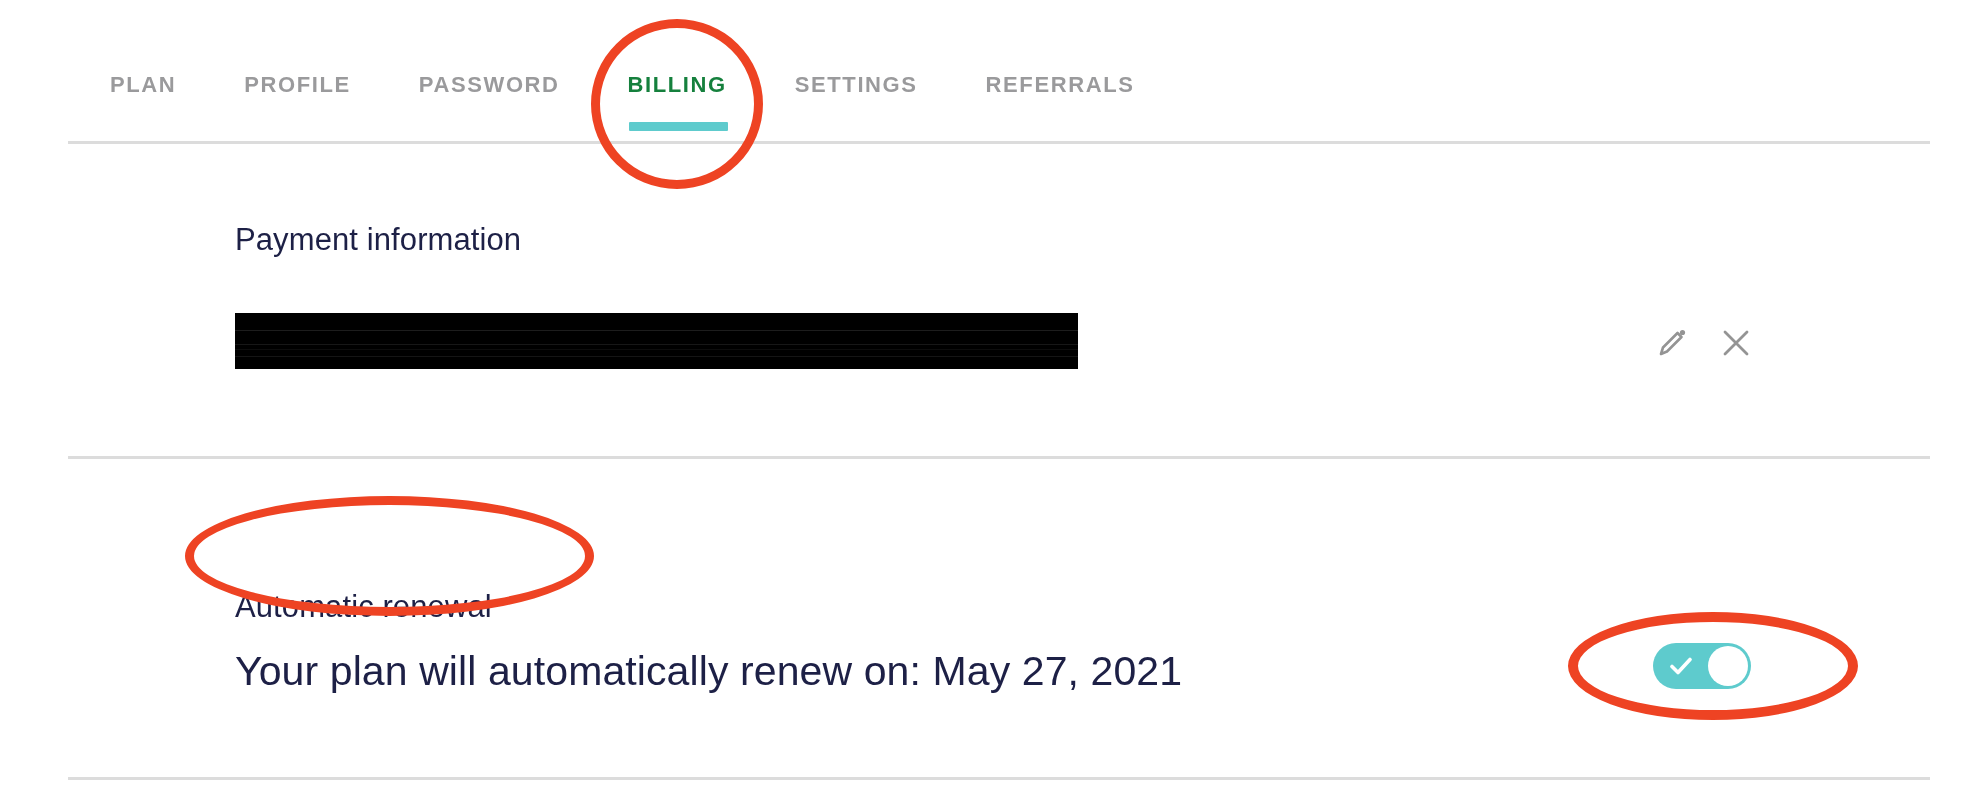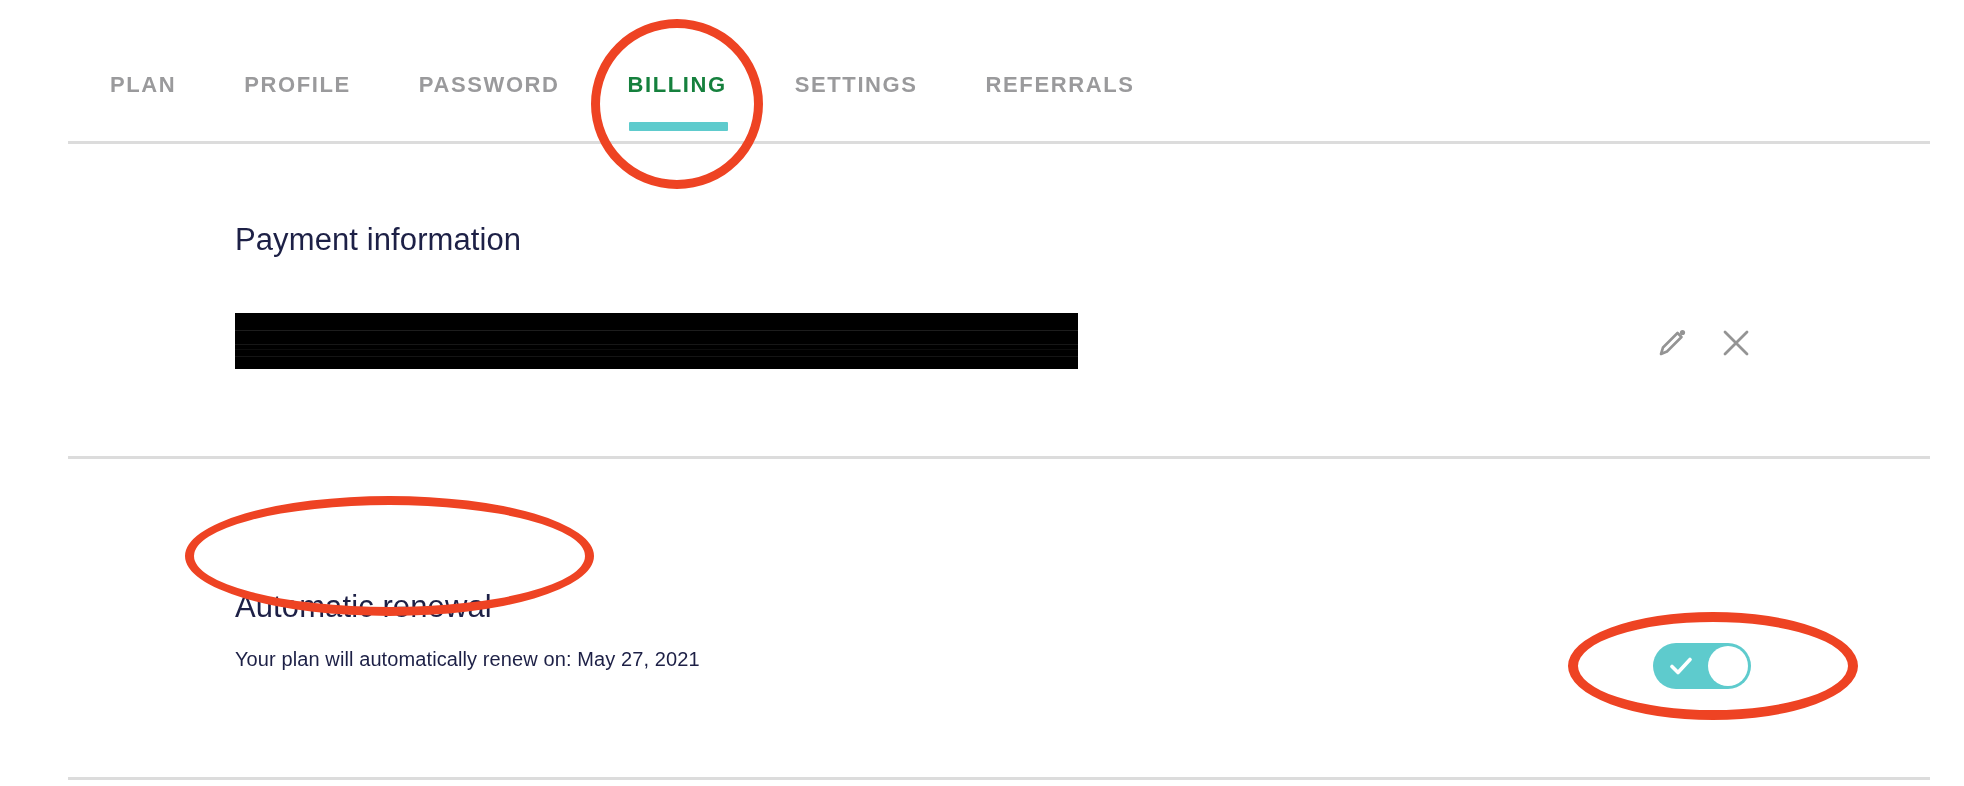--- a/index.html
+++ b/index.html
@@ -75,21 +75,21 @@
     letter-spacing: 0.1px;
     white-space: nowrap;
   }
   #payment-title { left: 235px; top: 222px; }
   #renewal-title { left: 235px; top: 545px; margin-top: 44px; }
 
   .renewal-text {
     position: absolute;
     left: 235px;
     top: 648px;
-    font-size: 20px;
+    font-size: 41px;
     color: #1d2046;
     letter-spacing: 0.1px;
     white-space: nowrap;
   }
 
   
   .redacted {
     position: absolute;
     left: 235px;
     top: 313px;

